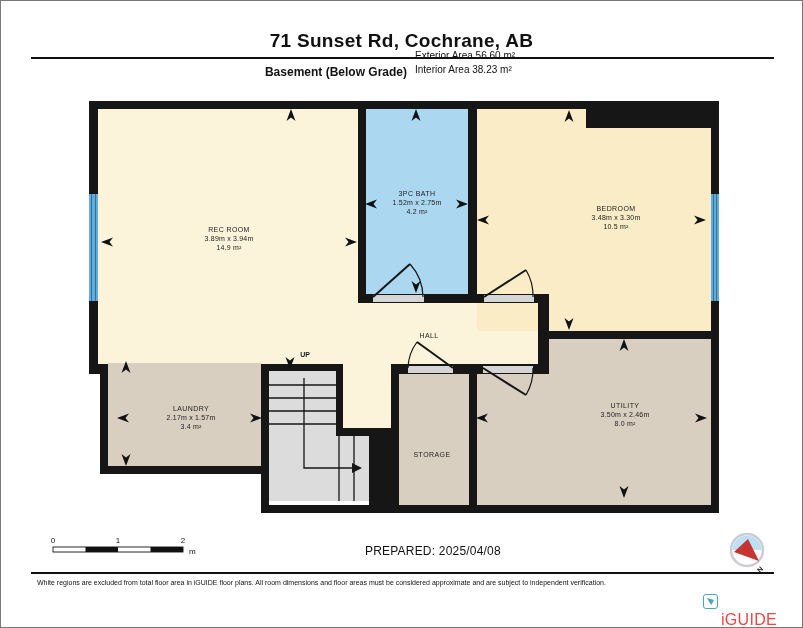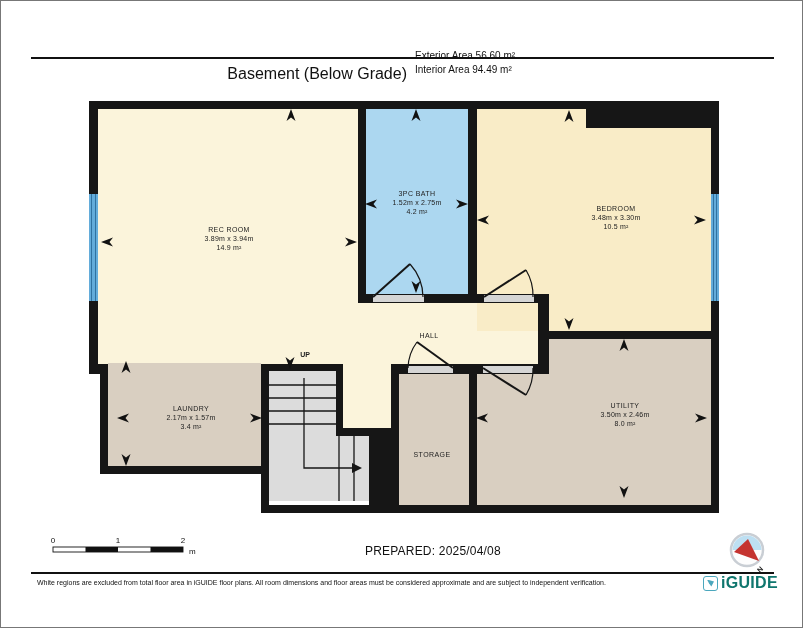--- a/index.html
+++ b/index.html
@@ -4,34 +4,34 @@
 <style>
   html,body{margin:0;padding:0;background:#e8e8e8;}
   #page{position:relative;width:803px;height:628px;background:#ffffff;border:1px solid #777;
         box-sizing:border-box;overflow:hidden;font-family:"Liberation Sans",sans-serif;}
   #plan-svg{position:absolute;left:0;top:0;width:803px;height:628px;}
   .title{position:absolute;top:29px;left:0;width:100%;text-align:center;
          font-size:19px;font-weight:bold;color:#111;letter-spacing:.3px;}
   .rule{position:absolute;left:30px;width:743px;height:2px;background:#111;}
   .rule-top{top:56px;}
   .rule-bottom{top:571px;}
-  .floor-label{position:absolute;top:64px;right:395px;font-size:16px;font-weight:normal;color:#111;text-align:center;}
+  .floor-label{position:absolute;top:64px;right:395px;font-size:12px;font-weight:bold;color:#111;text-align:center;}
   .areas{position:absolute;top:48px;left:414px;font-size:10px;color:#111;line-height:14px;}
   .lbl{position:absolute;transform:translate(-50%,-50%);text-align:center;white-space:nowrap;
        font-size:7px;line-height:9px;color:#222;letter-spacing:.2px;}
   .lbl .nm{letter-spacing:.4px;}
   .up-lbl{position:absolute;transform:translate(-50%,-50%);font-size:7px;color:#222;font-weight:bold;}
   .prepared{position:absolute;top:543px;left:364px;font-size:12px;color:#111;letter-spacing:.2px;}
   .disclaimer{position:absolute;top:578px;left:36px;font-size:7px;color:#111;}
   .logo{position:absolute;top:573px;left:702px;display:flex;align-items:center;gap:3px;}
   .logo-box{width:13px;height:13px;border:1.7px solid #4BA7BD;border-radius:3px;
             display:flex;align-items:center;justify-content:center;}
   .logo-glyph{width:7px;height:7px;background:#4BA7BD;
               clip-path:polygon(0 0,100% 30%,62% 100%,28% 55%);}
-  .logo-text{font-size:16px;color:#0f766e;letter-spacing:.3px;font-weight:700;}
+  .logo-text{font-size:16px;color:#ef4444;letter-spacing:.3px;font-weight:400;margin-top:37px;}
 </style>
 </head>
 <body>
 
 <div id="page">
 
   <svg id="plan-svg" viewBox="0 0 803 628" xmlns="http://www.w3.org/2000/svg">
     <defs>
       <polygon id="arr-up" points="0,-6 4.5,6 0,2.5 -4.5,6"></polygon>
       <polygon id="arr-down" points="0,6 4.5,-6 0,-2.5 -4.5,-6"></polygon>
@@ -144,25 +144,26 @@
     </g>
 
     <g>
       <circle cx="746" cy="549" r="16" fill="#fdfdfd" stroke="#c9ced4" stroke-width="2.5"></circle>
       <path d="M731.5,549 A14.5,14.5 0 0 1 760.5,549 Z" fill="#BDDFF2"></path>
       <polygon points="758,560 733,551 747,538" fill="#C53430"></polygon>
       <text x="759" y="572" transform="rotate(-45 759 572)" font-size="7" font-weight="bold" fill="#222">N</text>
     </g>
   </svg>
 
+  <div class="title">71 Sunset Rd, Cochrane, AB</div>
   <div class="rule rule-top"></div>
   <div class="floor-label">Basement (Below Grade)</div>
   <div class="areas">
     <div>Exterior Area 56.60 m²</div>
-    <div>Interior Area 94.49 m²</div>
+    <div>Interior Area 38.23 m²</div>
   </div>
 
   <div class="lbl" style="left:228px;top:237px;">
     <div class="nm">REC ROOM</div>
     <div>3.89m x 3.94m</div>
     <div>14.9 m²</div>
   </div>
   <div class="lbl" style="left:416px;top:201px;">
     <div class="nm">3PC BATH</div>
     <div>1.52m x 2.75m</div>

